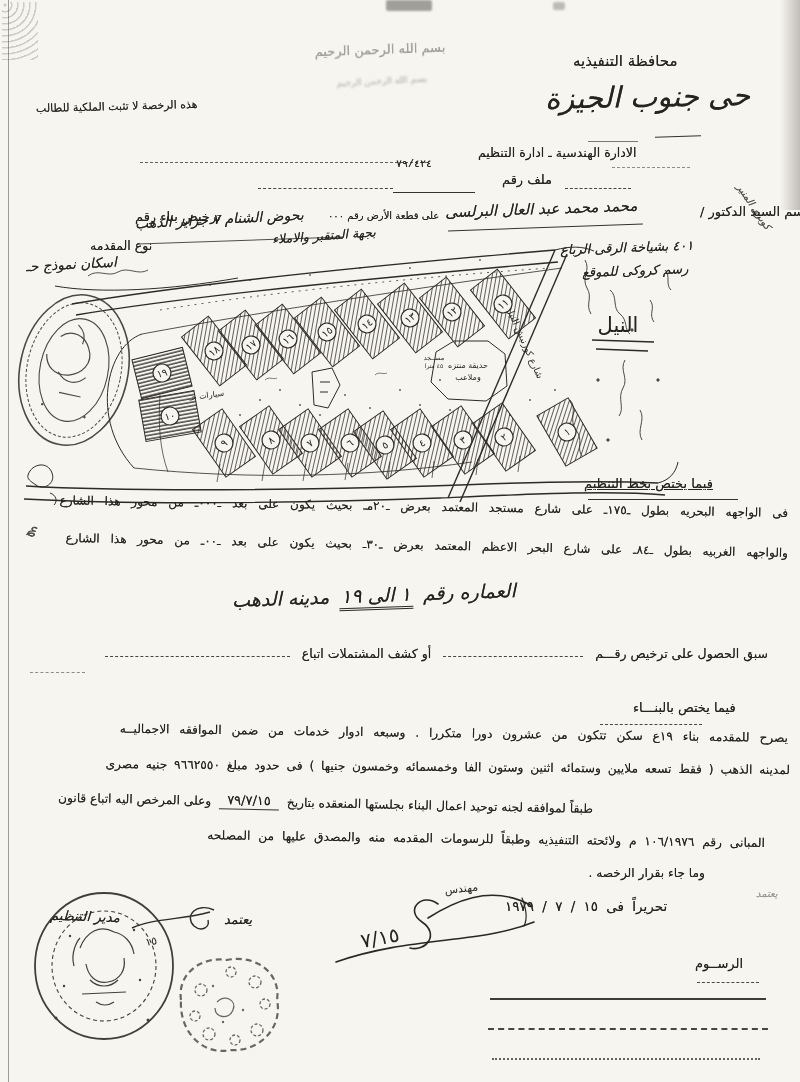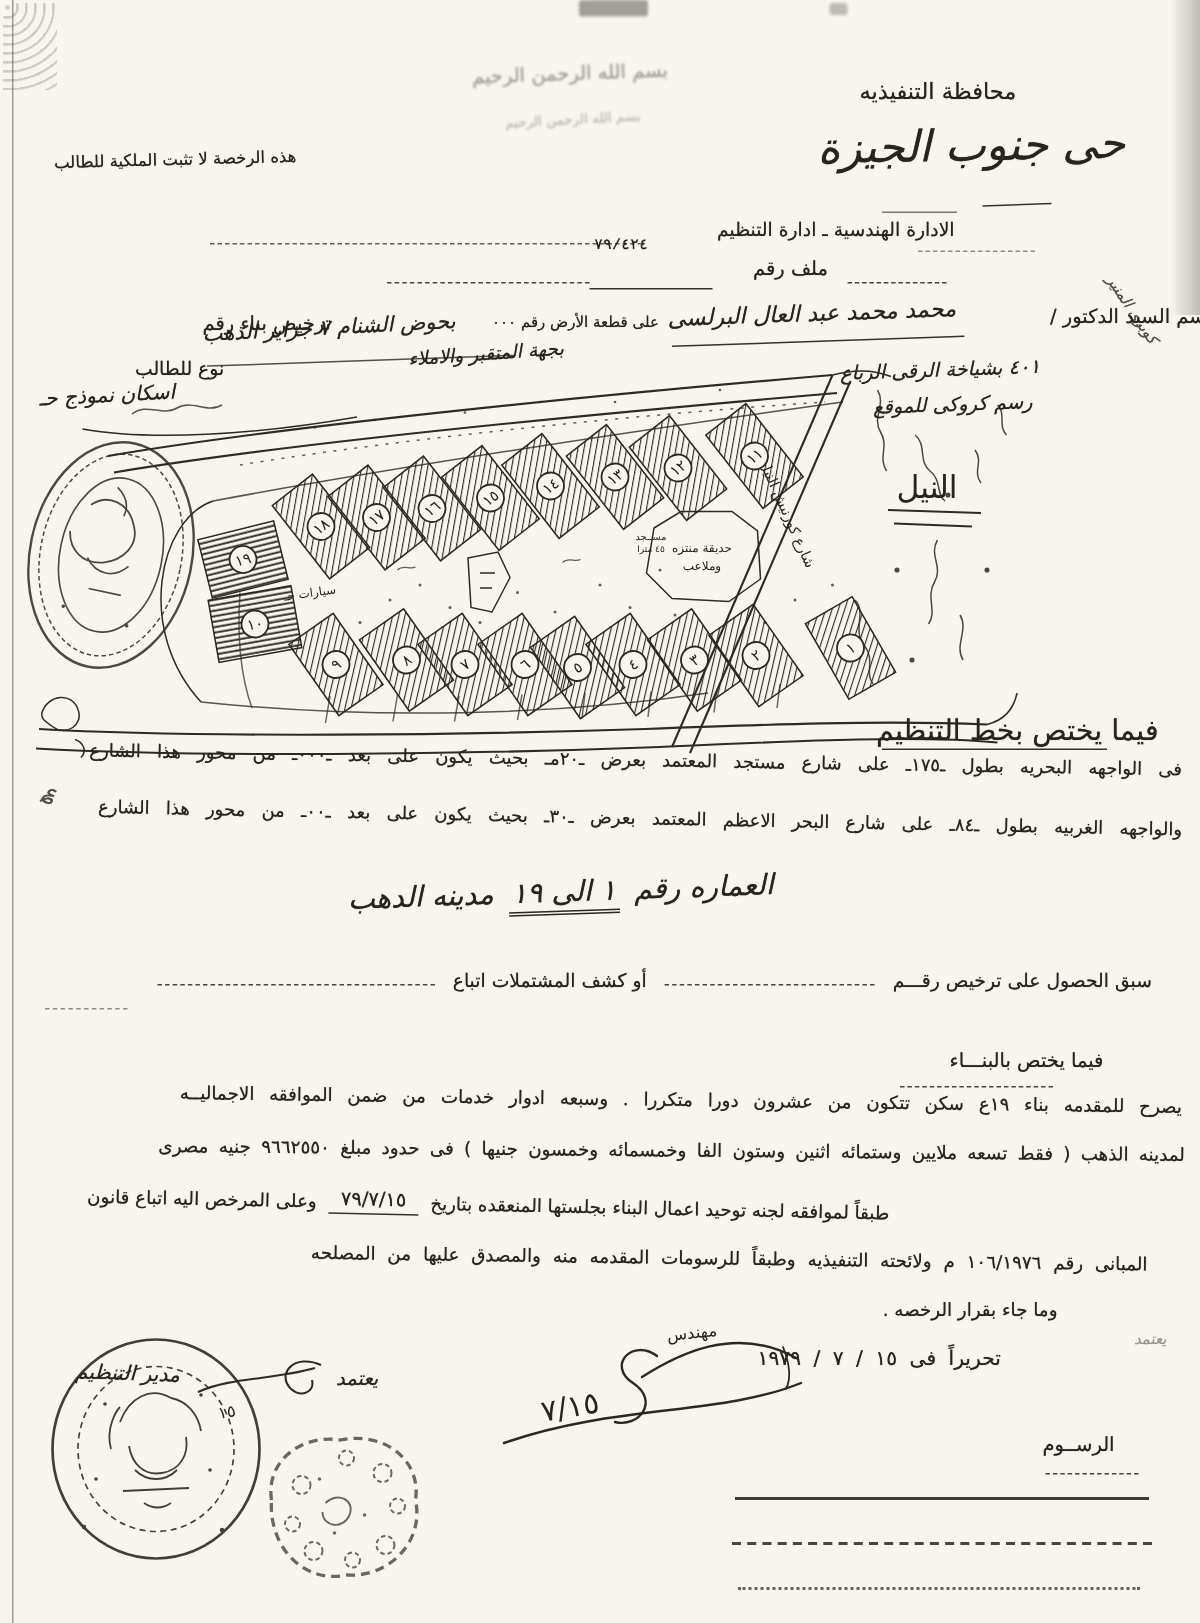--- a/index.html
+++ b/index.html
@@ -55,21 +55,21 @@
 
   <span class="t" style="left:660px;top:204px;font-size:13px;margin-left:40px;">باسم السيد الدكتور /</span>
   <span class="t hand" style="left:445px;top:200px;font-size:15px;transform:rotate(-2deg);">محمد محمد عبد العال البرلسى</span>
   <div class="uline" style="left:448px;top:227px;width:195px;transform:rotate(-2deg);"></div>
   <span class="t" style="left:328px;top:210px;font-size:10px;">على قطعة الأرض رقم ٠٠٠</span>
   <span class="t hand" style="left:135px;top:211px;font-size:14px;transform:rotate(-3deg);">بحوض الشنام ٧ جزاير الذهب</span>
   <div class="uline" style="left:138px;top:240px;width:205px;transform:rotate(-2deg);opacity:.85;"></div>
   <span class="t hand" style="left:560px;top:240px;font-size:13px;transform:rotate(-2deg);">٤٠١ بشياخة الرقى الرباع</span>
   <span class="t hand" style="left:272px;top:228px;font-size:12.5px;transform:rotate(-4deg);">بجهة المتقبر والاملاء</span>
   <span class="t hand" style="left:582px;top:263px;font-size:13px;transform:rotate(-2deg);">رسم كروكى للموقع</span>
-  <span class="t" style="left:90px;top:238px;font-size:12.5px;">نوع للطالب</span>
+  <span class="t" style="left:90px;top:238px;font-size:12.5px;">نوع المقدمه</span>
   <span class="t hand" style="left:26px;top:256px;font-size:13.5px;transform:rotate(-3deg);">اسكان نموذج حـ</span>
 
   <svg style="left:10px;top:240px;" width="780" height="272" viewBox="0 0 780 272">
     <defs>
       <pattern id="hatchD" patternUnits="userSpaceOnUse" width="4" height="4" patternTransform="rotate(48)">
         <line x1="0" y1="0" x2="0" y2="4" stroke="#2f2c26" stroke-width="1.5"></line>
       </pattern>
       <pattern id="hatchH" patternUnits="userSpaceOnUse" width="4" height="3.6">
         <line x1="0" y1="1" x2="4" y2="1" stroke="#2f2c26" stroke-width="1.3"></line>
       </pattern>
@@ -271,21 +271,21 @@
       <circle cx="-24" cy="40" r="1.2" fill="#2f2c27"></circle>
         <circle cx="20" cy="44" r="1.2" fill="#2f2c27"></circle>
     </g>
 
     <g class="mapth">
       <path d="M 18,235 c 4,-12 20,-14 24,-2 c 4,10 -8,18 -16,12 c -6,-4 -9,-6 -8,-10"></path>
       <path d="M 40,253 c 6,2 8,8 4,12"></path>
     </g>
   </svg>
 
-  <span class="t" style="left:584px;top:476px;font-size:19px;">فيما يختص بخط التنظيم</span>
+  <span class="t" style="left:584px;top:476px;font-size:13px;text-decoration:underline;">فيما يختص بخط التنظيم</span>
   <div class="uline" style="left:588px;top:499px;width:150px;"></div>
 
   <span class="t" style="left:38px;top:506px;width:750px;font-size:12px;word-spacing:7px;transform:rotate(1deg);transform-origin:right center;">فى الواجهه البحريه بطول ـ١٧٥ـ على شارع مستجد المعتمد بعرض ـ٢٠مـ بحيث يكون على بعد ـ٠٠٠ـ من محور هذا الشارع</span>
   <span class="t hand" style="left:30px;top:520px;font-size:14px;opacity:.8;transform:rotate(25deg);">؏</span>
 
   <span class="t" style="left:50px;top:546px;width:738px;font-size:12px;word-spacing:7px;transform:rotate(1.2deg);transform-origin:right center;">والواجهه الغربيه بطول ـ٨٤ـ على شارع البحر الاعظم المعتمد بعرض ـ٣٠ـ بحيث يكون على بعد ـ٠٠ـ من محور هذا الشارع</span>
 
   <div class="t hand" style="left:232px;top:584px;display:flex;gap:10px;font-size:19px;transform:rotate(-2deg);">
     <span>العماره رقم</span>
     <span style="border-bottom:3px double #2b2822;padding:0 2px;">١ الى ١٩</span>

